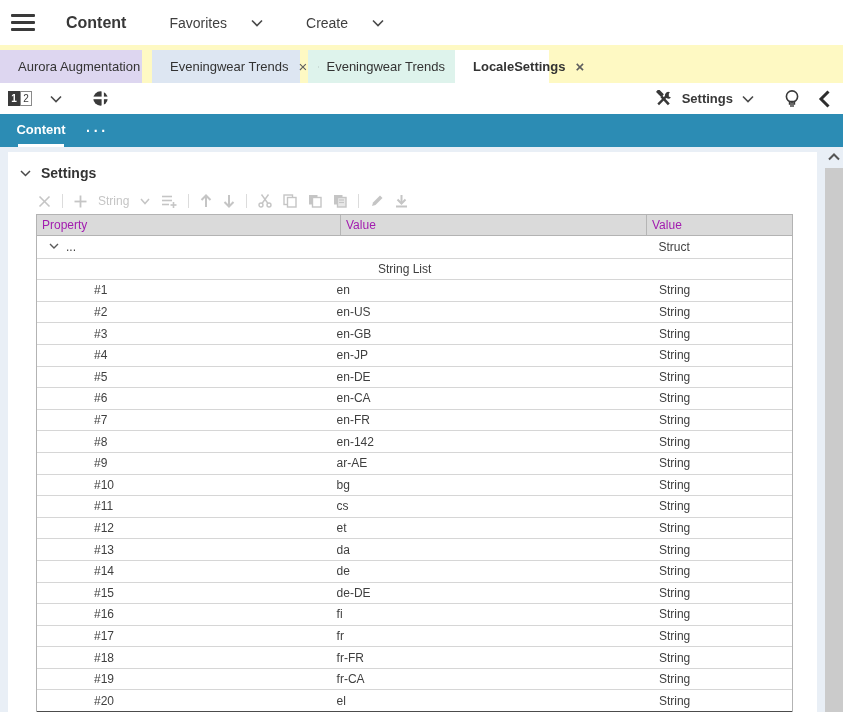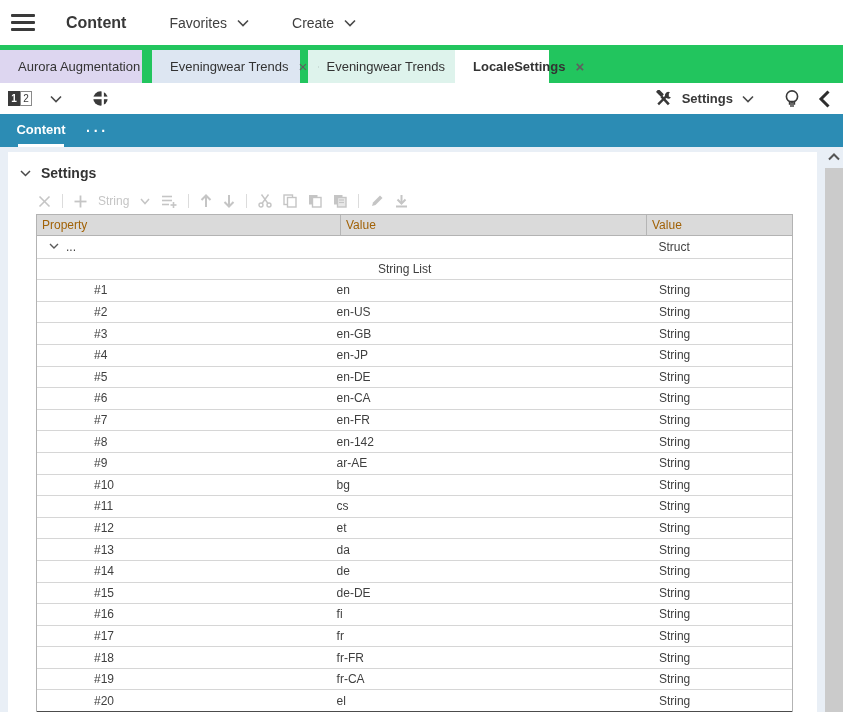--- a/index.html
+++ b/index.html
@@ -5,25 +5,25 @@
   * { margin:0; padding:0; box-sizing:border-box; }
   html,body { width:843px; height:712px; overflow:hidden; }
   body { font-family:"Liberation Sans", sans-serif; background:#e9eff6; position:relative; color:#3a3a3a; }
   svg { display:block; }
 
   
   .app-header { position:absolute; left:0; top:0; width:843px; height:45px; background:#ffffff; display:flex; align-items:center; }
   .burger { width:24px; margin-left:11px; cursor:pointer; }
   .burger span { display:block; height:3.5px; background:#3a3a3a; border-radius:1px; margin:3.5px 0; }
   .app-title { font-size:16px; font-weight:bold; color:#383838; margin-left:31px; }
-  .menu-item { display:flex; align-items:center; gap:10px; font-size:14px; color:#3f3f3f; margin-left:43px; cursor:pointer; }
+  .menu-item { display:flex; align-items:center; gap:24px; font-size:14px; color:#3f3f3f; margin-left:43px; cursor:pointer; }
   .chev { width:12px; height:8px; }
 
   
-  .tabstrip { position:absolute; left:0; top:45px; width:843px; height:38px; background:#22c55e; display:flex; align-items:flex-end; }
+  .tabstrip { position:absolute; left:0; top:45px; width:843px; height:38px; background:#fef9c3; display:flex; align-items:flex-end; }
   .tab { height:33px; display:flex; align-items:center; padding:0 10px; gap:8px; font-size:13px; color:#333; cursor:pointer; flex:none; }
   .tab .label { white-space:nowrap; }
   .tab .close { font-size:15px; color:#5f5f5f; margin-left:2px; line-height:1; cursor:pointer; }
   .tab1 { width:142px; margin-right:10px; }
   .tab2 { width:148px; margin-right:8px; }
   .tab3 { width:147px; }
   .tab4 { width:94px; font-weight:bold; }
 
   
   .doc-toolbar { position:absolute; left:0; top:83px; width:843px; height:31px; background:#ffffff; display:flex; align-items:center; }
@@ -47,21 +47,21 @@
   .section-header { display:flex; align-items:center; gap:10px; padding:13px 0 0 12px; cursor:pointer; }
   .section-title { font-size:14px; font-weight:bold; color:#333; }
 
   .struct-toolbar { display:flex; align-items:center; gap:11px; margin:13px 0 0 30px; color:#c5c5c5; }
   .sep { width:1px; height:14px; background:#dcdcdc; }
   .ticon { cursor:default; }
   .type-label { font-size:12px; color:#c5c5c5; }
 
   
   .ptable { position:absolute; left:28px; top:62px; width:757px; border:1px solid #b3b3b3; background:#fff; }
-  .thead { display:flex; height:21px; background:#dadada; border-bottom:1px solid #b3b3b3; font-size:12px; color:#a16207; }
+  .thead { display:flex; height:21px; background:#dadada; border-bottom:1px solid #b3b3b3; font-size:12px; color:#a21caf; }
   .thead .hc { display:flex; align-items:center; padding-left:5px; cursor:pointer; }
   .hc-prop { width:304px; border-right:1px solid #b5b5b5; }
   .hc-val  { width:306px; border-right:1px solid #b5b5b5; }
   .hc-type { width:145px; }
   .trow { display:flex; height:21.6px; background:#fff; border-top:1px solid #d6d6d6; font-size:12px; color:#3f3f3f; cursor:pointer; }
   .trow:first-child { border-top:none; }
   .tc { display:flex; align-items:center; overflow:hidden; white-space:nowrap; }
   .tc-prop { width:304px; }
   .tc-val  { width:306px; padding-left:6px; }
   .tc-type { width:145px; padding-left:6px;margin-left:29px; }

